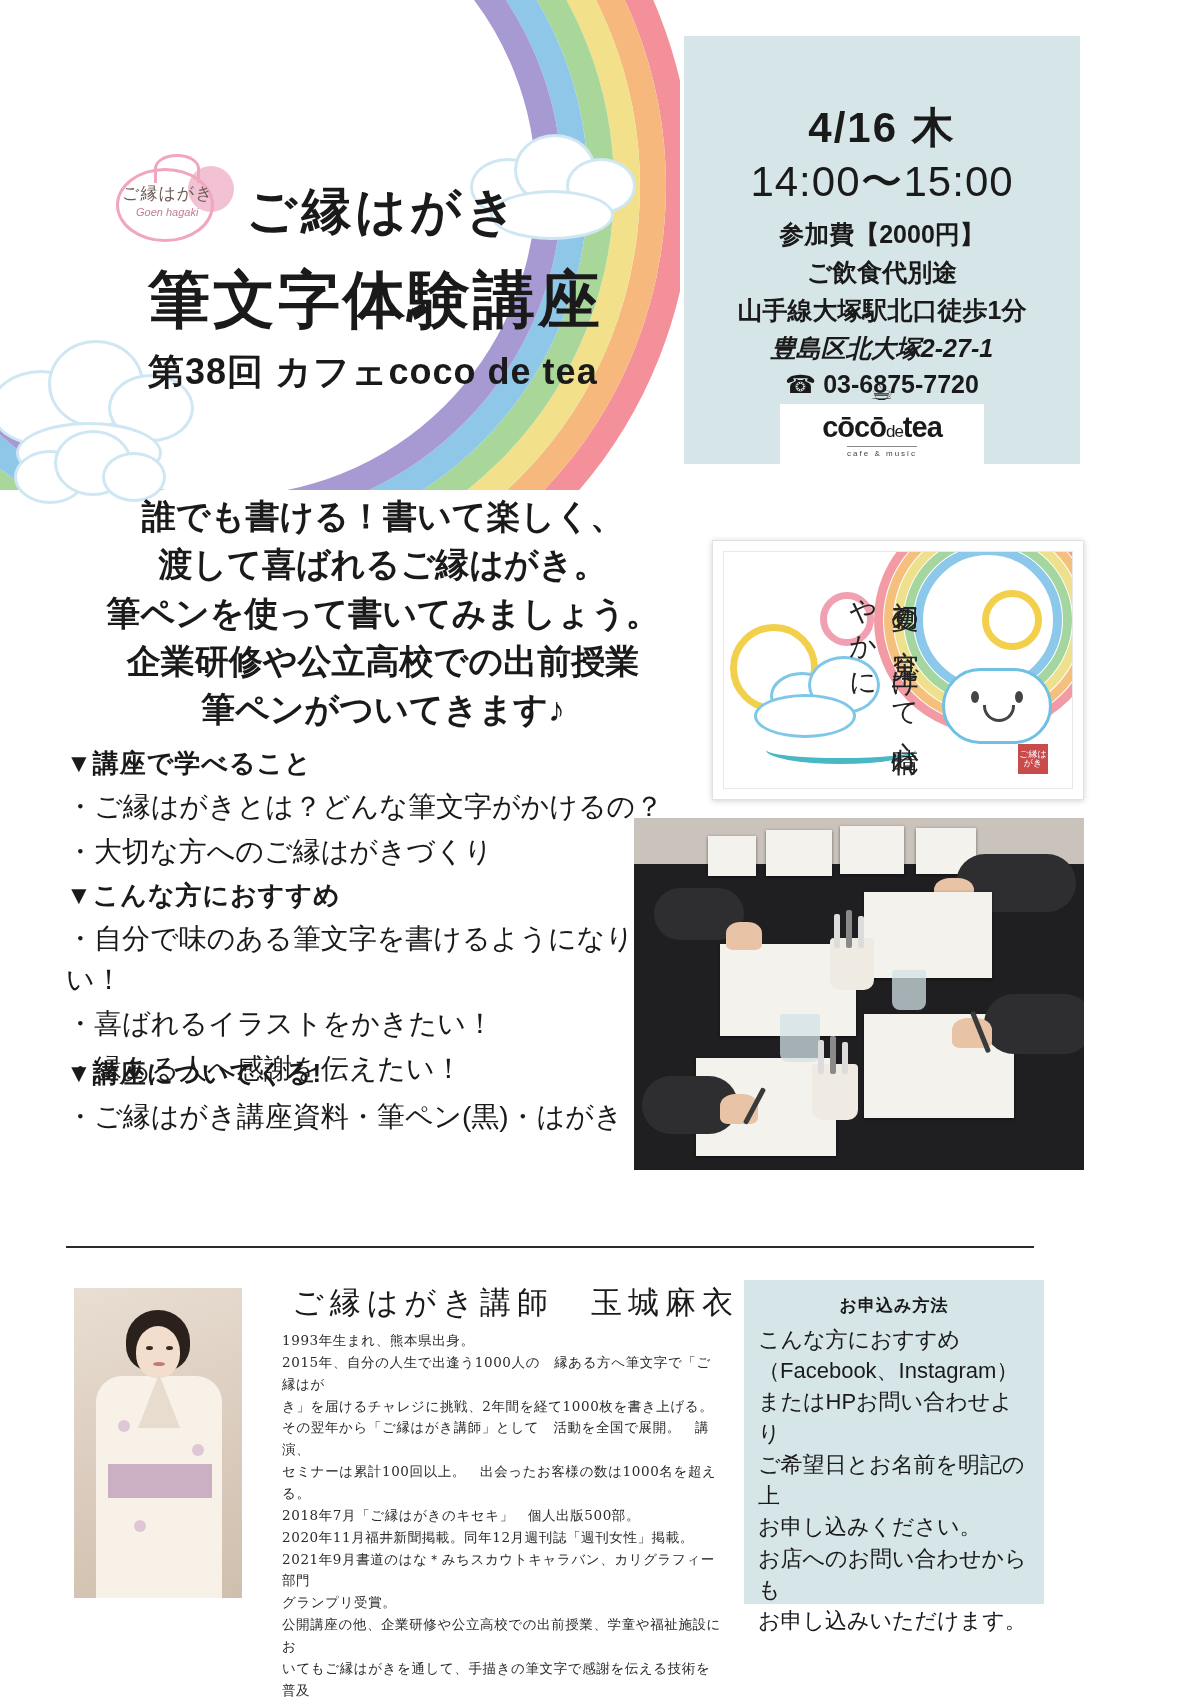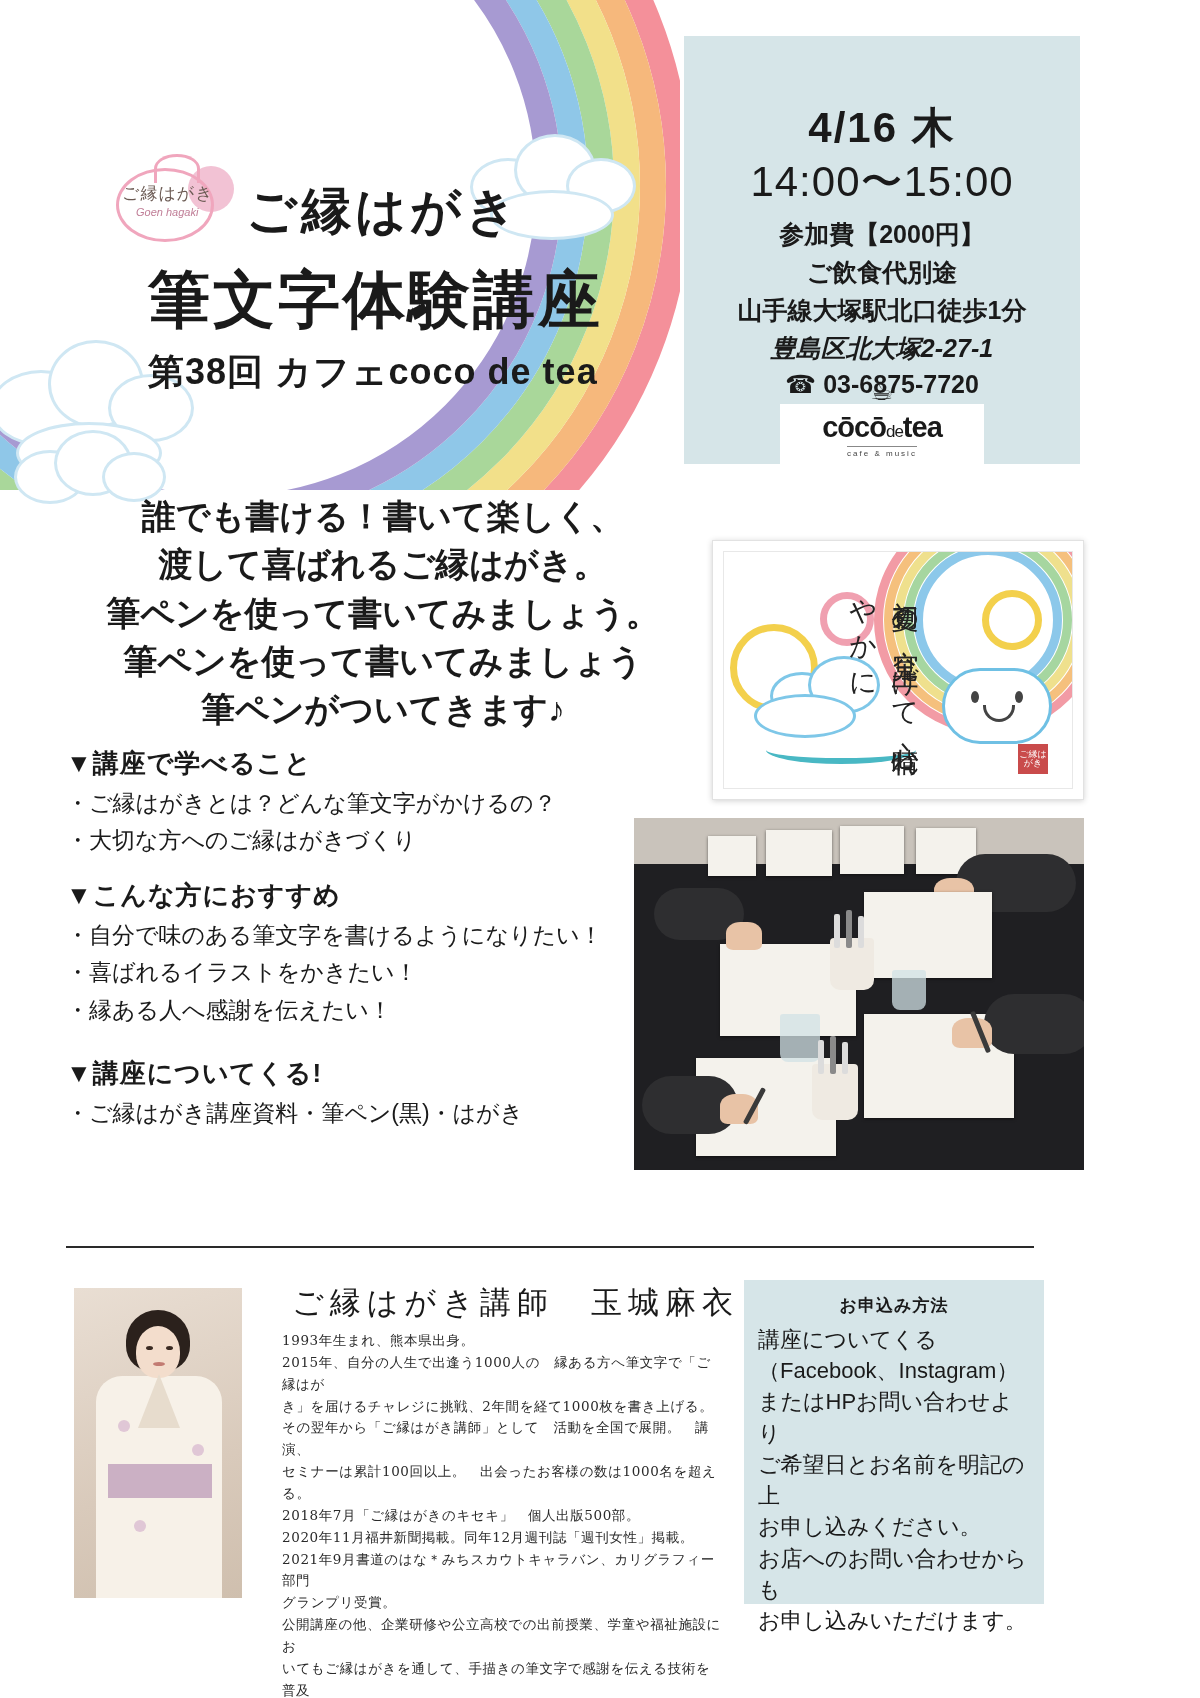--- a/index.html
+++ b/index.html
@@ -73,21 +73,21 @@
   .pc-circle{position:absolute;border-radius:50%;border:7px solid #f3d04c;}
   .pc-text{position:absolute;left:34%;top:12%;font-size:27px;writing-mode:vertical-rl;color:#222;
      font-family:"DejaVu Serif","Liberation Serif",serif;letter-spacing:6px;line-height:1.55;}
   .pc-stamp{position:absolute;right:24px;bottom:14px;width:30px;height:30px;background:#c94b4b;color:#fff;font-size:9px;
      display:flex;align-items:center;justify-content:center;text-align:center;line-height:1;}
   .pc-wave{position:absolute;left:42px;bottom:24px;width:150px;height:22px;border-bottom:6px solid #49b8c4;border-radius:50%;}
 
   
   .sec{position:absolute;left:66px;width:600px;}
   .sec h3{margin:0 0 6px 0;font-size:26px;font-weight:bold;letter-spacing:1px;}
-  .sec p{margin:0 0 4px 0;font-size:23px;line-height:1.45;}
+  .sec p{margin:0 0 4px 0;font-size:28px;line-height:1.45;}
   .s1{top:746px;} .s2{top:878px;} .s3{top:1056px;}
 
   
   .photo{position:absolute;left:634px;top:818px;width:450px;height:352px;overflow:hidden;background:#2b2b2b;}
   .ph-table{position:absolute;left:0;top:46px;right:0;bottom:0;background:#1f1f22;}
   .ph-back{position:absolute;left:0;top:0;right:0;height:58px;background:#c9c3bb;}
   .ph-paper{position:absolute;background:#f4f2ec;box-shadow:0 1px 3px rgba(0,0,0,.5);}
   .ph-cup{position:absolute;background:#efeae2;border-radius:4px 4px 10px 10px;}
   .ph-pen{position:absolute;background:#dcdcdc;border-radius:2px;}
   .ph-hand{position:absolute;background:#e8c3a6;border-radius:40% 40% 20% 20%;}
@@ -178,21 +178,21 @@
   <div class="coco-main">
     <span>cōcō</span><span class="de">de</span><span>tea</span>
   </div>
   <div class="coco-sub">cafe &amp; music</div>
 </div>
 
 <div class="lead">
   <div>誰でも書ける！書いて楽しく、</div>
   <div>渡して喜ばれるご縁はがき。</div>
   <div>筆ペンを使って書いてみましょう。</div>
-  <div>筆ペンを使って書いてみましょう</div>
+  <div>企業研修や公立高校での出前授業</div>
   <div>筆ペンがついてきます♪</div>
 </div>
 
 <div class="postcard">
   <div class="pc-inner">
     <div class="pc-rainbow"></div>
     <div class="pc-rainbow b"></div>
     <div class="pc-rainbow c"></div>
     <div class="pc-rainbow d"></div>
     <div class="pc-rainbow e"></div>
@@ -303,21 +303,21 @@
   <p>2021年9月書道のはな＊みちスカウトキャラバン、カリグラフィー部門</p>
   <p>グランプリ受賞。</p>
   <p>公開講座の他、企業研修や公立高校での出前授業、学童や福祉施設にお</p>
   <p>いてもご縁はがきを通して、手描きの筆文字で感謝を伝える技術を普及</p>
 
 </div>
 
 <div class="applybox">
   <div class="apply-title">お申込み方法</div>
   <div class="apply-body">
-    <p>講座についてくる</p>
+    <p>こんな方におすすめ</p>
     <p>（Facebook、Instagram）</p>
     <p>またはHPお問い合わせより</p>
     <p>ご希望日とお名前を明記の上</p>
     <p>お申し込みください。</p>
     <p>お店へのお問い合わせからも</p>
     <p>お申し込みいただけます。</p>
   </div>
 </div>
 
 </body></html>

